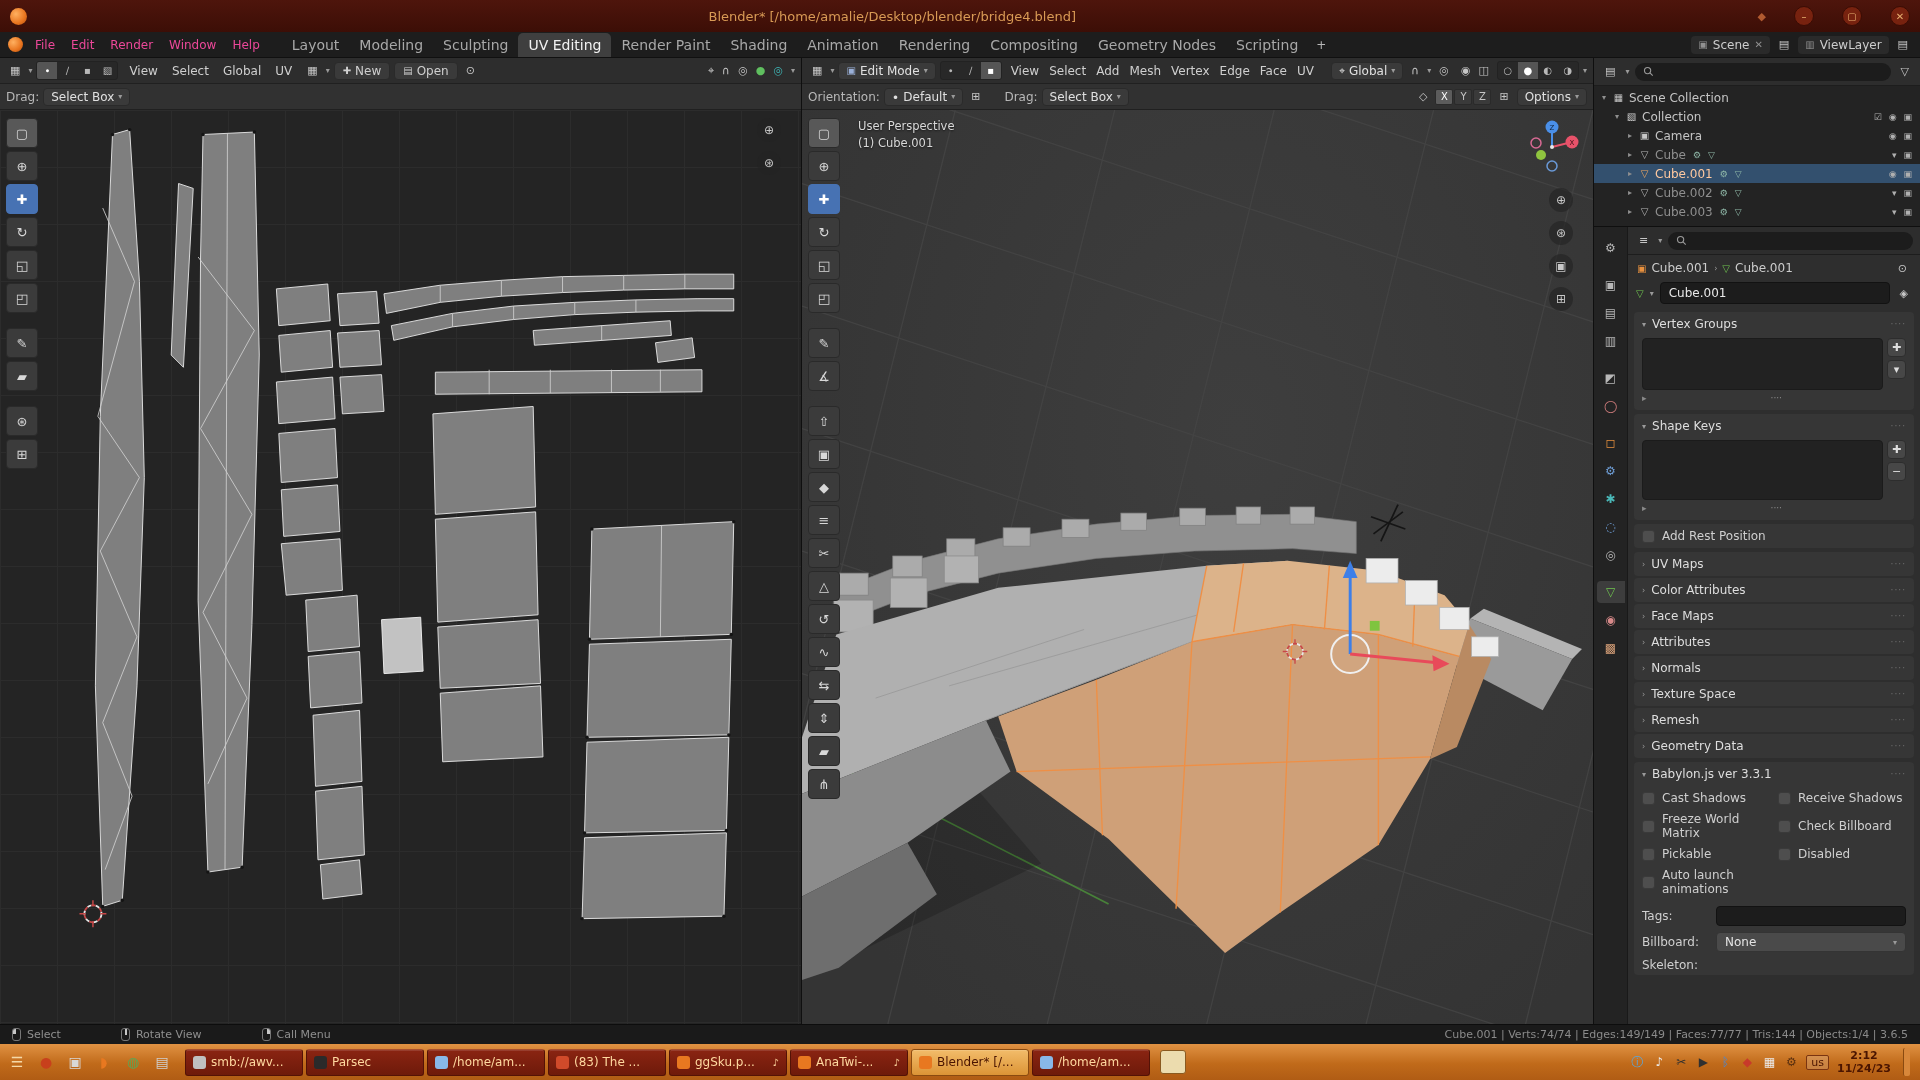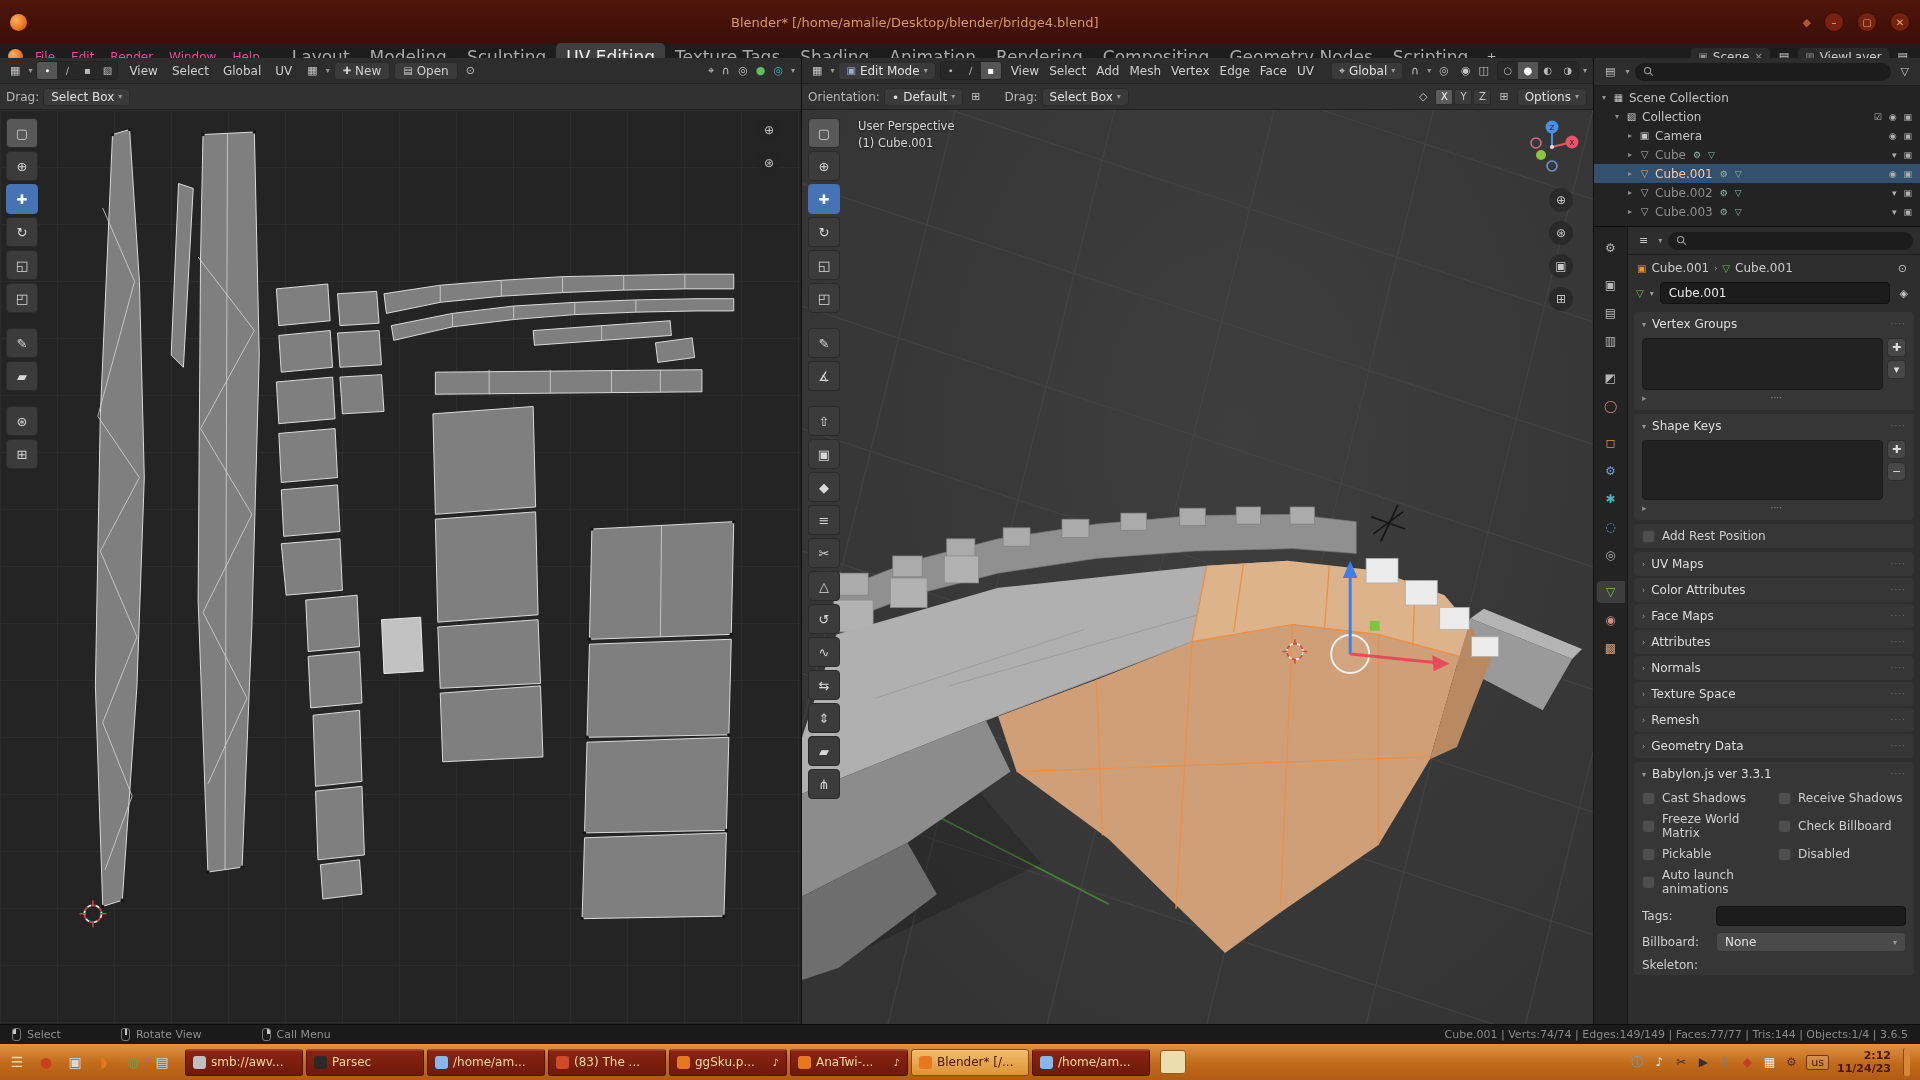--- a/index.html
+++ b/index.html
@@ -1,31 +1,31 @@
 <!DOCTYPE html>
 <html style="--accent: #4772b3; --selection: #e8913f; --titlebar_bg: #4e150c; --taskbar_top: #e09243;"><head>
 <meta charset="utf-8">
 <style>
   * { margin:0; padding:0; box-sizing:border-box; }
   body { background:#000; font-family:"DejaVu Sans","Liberation Sans",sans-serif; }
   .stage { position:relative; width:1920px; height:1080px; overflow:hidden; background:#1d1d1d; font-size:12px; color:#d0d0d0; }
 
   
-  .titlebar { height:44px; background:linear-gradient(var(--titlebar_bg,#4e150c),#3c0e06); display:flex; align-items:center; padding:0 10px; gap:9px; }
+  .titlebar { height:32px; background:linear-gradient(var(--titlebar_bg,#4e150c),#3c0e06); display:flex; align-items:center; padding:0 10px; gap:24px; }
   .blogo { width:17px; height:17px; border-radius:50%; background:radial-gradient(circle at 35% 35%, #ffb060, #e8741e 60%, #a84a10); display:inline-block; flex:none; }
   .tb-title { flex:1; text-align:center; color:#d89a55; font-size:13px; }
   .tb-diamond { color:#b05a30; font-size:11px; }
   .tb-btn { width:20px; height:20px; border-radius:50%; background:#77220f; border:1px solid #3a0c04; color:#e8b070; font-size:10px; display:flex; align-items:center; justify-content:center; margin-left:4px; }
 
   
   .menubar { height:26px; background:#1d1d1d; border-bottom:1px solid #101010; display:flex; align-items:center; padding:0 8px; }
   .menus { display:flex; }
   .menu-item { padding:3px 8px; border-radius:3px; color:#ec4899; }
   .ws-tabs { display:flex; margin-left:14px; }
-  .ws-tab { padding:4px 10px; color:#a8a8a8; border-radius:5px 5px 0 0; font-size:17px; }
+  .ws-tab { padding:4px 10px; color:#a8a8a8; border-radius:5px 5px 0 0; font-size:14px; }
   .ws-tab.active { background:#3f3f3f; color:#f2f2f2; }
   .add-ws { padding:3px 8px; color:#b8b8b8; }
   .mb-right { margin-left:auto; display:flex; align-items:center; gap:5px; }
   .mb-field { display:flex; align-items:center; gap:5px; background:#2a2a2a; border-radius:4px; padding:2px 7px; color:#cdcdcd; }
   .mb-field .fx { color:#909090; font-size:10px; }
   .hic { padding:2px 4px; border-radius:3px; color:#c6c6c6; font-size:11px; }
 
   
   .editors { position:absolute; top:58px; left:0; right:0; bottom:56px; display:flex; }
   .ed-col { display:flex; flex-direction:column; min-width:0; }
@@ -130,21 +130,21 @@
   .launcher { width:26px; height:26px; display:flex; align-items:center; justify-content:center; font-size:14px; flex:none; }
   .task-btn { height:27px; width:118px; background:linear-gradient(#8a2412,#6e1a0a); border:1px solid #541206; border-top-color:#a8502e; border-radius:3px; display:flex; align-items:center; gap:5px; padding:0 7px; color:#ffd9a0; font-size:12px; flex:none; box-shadow:inset 0 1px 0 rgba(255,255,255,.12); }
   .task-btn.active { background:linear-gradient(#f2bc6a,#dc9436); color:#4a1400; border-color:#8a4a10; }
   .t-icon { width:13px; height:13px; border-radius:3px; flex:none; }
   .t-label { white-space:nowrap; overflow:hidden; flex:1; text-align:left; }
   .t-audio { font-size:10px; }
   .pale { width:26px; height:24px; background:#ecdcae; border:1px solid #8a5a20; border-radius:3px; flex:none; margin-left:6px; }
   .tray { margin-left:auto; display:flex; align-items:center; gap:8px; padding:0 6px; }
   .tray-icon { min-width:14px; height:15px; display:flex; align-items:center; justify-content:center; font-size:12px; border-radius:2px; }
   .kbd-box { border:1px solid #7a3410; border-radius:2px; padding:0 4px; font-size:11px; color:#4a1400; background:rgba(255,255,255,.18); }
-  .clock { text-align:right; color:#4a1400; font-size:11px; font-weight:bold; line-height:1.2; }
+  .clock { text-align:center; color:#4a1400; font-size:11px; font-weight:bold; line-height:1.2; }
   .show-desktop { width:7px; height:28px; background:#d8873a; border-left:1px solid #8a4a10; border-radius:2px; margin-left:4px; flex:none; }
 </style>
 </head>
 <body>
 
 <div class="stage">
 
   <div class="titlebar">
     <span class="blogo"></span>
     <div class="tb-title">Blender* [/home/amalie/Desktop/blender/bridge4.blend]</div>
@@ -163,21 +163,21 @@
         <span class="menu-item">Render</span>
         <span class="menu-item">Window</span>
         <span class="menu-item">Help</span>
       </div>
     <div class="ws-tabs">
 
     <span class="ws-tab">Layout</span>
         <span class="ws-tab">Modeling</span>
         <span class="ws-tab">Sculpting</span>
         <span class="ws-tab active">UV Editing</span>
-        <span class="ws-tab">Texture Tags</span>
+        <span class="ws-tab">Render Paint</span>
         <span class="ws-tab">Shading</span>
         <span class="ws-tab">Animation</span>
         <span class="ws-tab">Rendering</span>
         <span class="ws-tab">Compositing</span>
         <span class="ws-tab">Geometry Nodes</span>
         <span class="ws-tab">Scripting</span>
       </div>
     <span class="add-ws">+</span>
     <div class="mb-right">
       <div class="mb-field">

